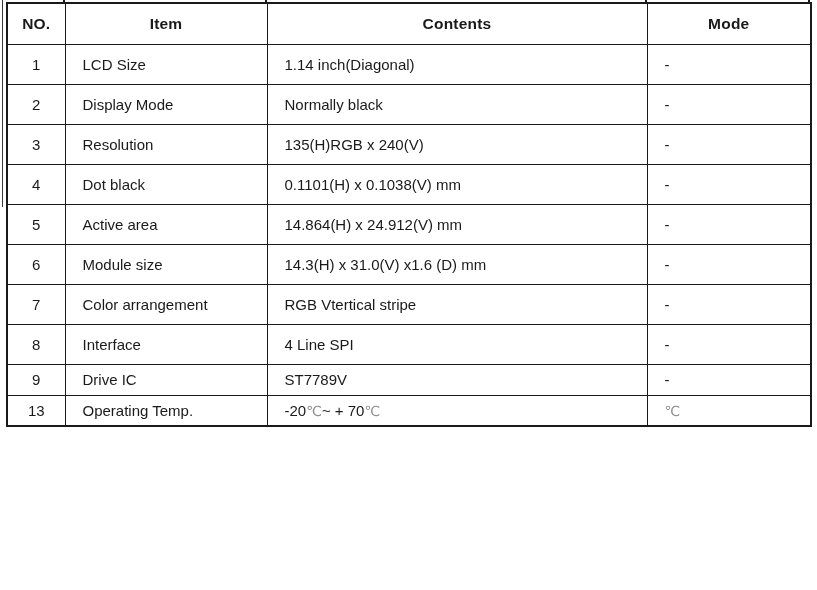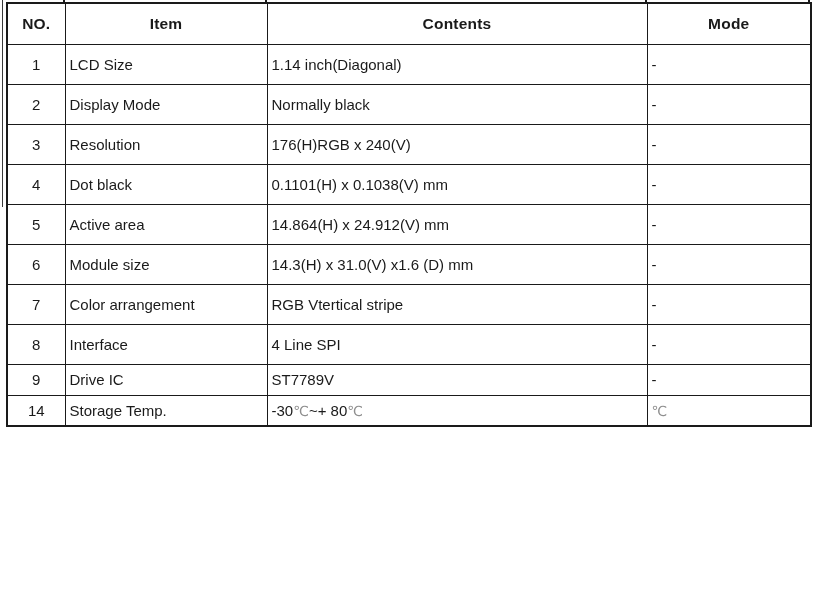--- a/index.html
+++ b/index.html
@@ -65,21 +65,21 @@
     font-weight: bold;
     text-align: center;
     letter-spacing: 0.2px;
   }
   .spec-table td {
     font-size: 15px;
   }
   td.c-no { text-align: center; }
   td.c-item, td.c-contents, td.c-unit {
     text-align: left;
-    padding-left: 4px;
+    padding-left: 17px;
   }
   
   .cjk {
     color: #8f8f8f;
     font-family: "DejaVu Sans", sans-serif;
     font-size: 14px;
   }
 </style>
 </head>
 <body>
@@ -115,21 +115,21 @@
         </tr>
         <tr class="tall">
           <td class="c-no">2</td>
           <td class="c-item">Display Mode</td>
           <td class="c-contents">Normally black</td>
           <td class="c-unit">-</td>
         </tr>
         <tr class="tall">
           <td class="c-no">3</td>
           <td class="c-item">Resolution</td>
-          <td class="c-contents">176(H)RGB x 240(V)</td>
+          <td class="c-contents">135(H)RGB x 240(V)</td>
           <td class="c-unit">-</td>
         </tr>
         <tr class="tall">
           <td class="c-no">4</td>
           <td class="c-item">Dot black</td>
           <td class="c-contents">0.1101(H) x 0.1038(V) mm</td>
           <td class="c-unit">-</td>
         </tr>
         <tr class="tall">
           <td class="c-no">5</td>
@@ -155,20 +155,20 @@
           <td class="c-contents">4 Line SPI</td>
           <td class="c-unit">-</td>
         </tr>
         <tr class="short">
           <td class="c-no">9</td>
           <td class="c-item">Drive IC</td>
           <td class="c-contents">ST7789V</td>
           <td class="c-unit">-</td>
         </tr>
         <tr class="short">
-          <td class="c-no">14</td>
-          <td class="c-item">Storage Temp.</td>
-          <td class="c-contents">-30<span class="cjk">℃</span>~+ 80<span class="cjk">℃</span></td>
+          <td class="c-no">13</td>
+          <td class="c-item">Operating Temp.</td>
+          <td class="c-contents">-20<span class="cjk">℃</span>~ + 70<span class="cjk">℃</span></td>
           <td class="c-unit"><span class="cjk">℃</span></td>
         </tr>
       </tbody>
   </table>
 </div>
 
 </body></html>

